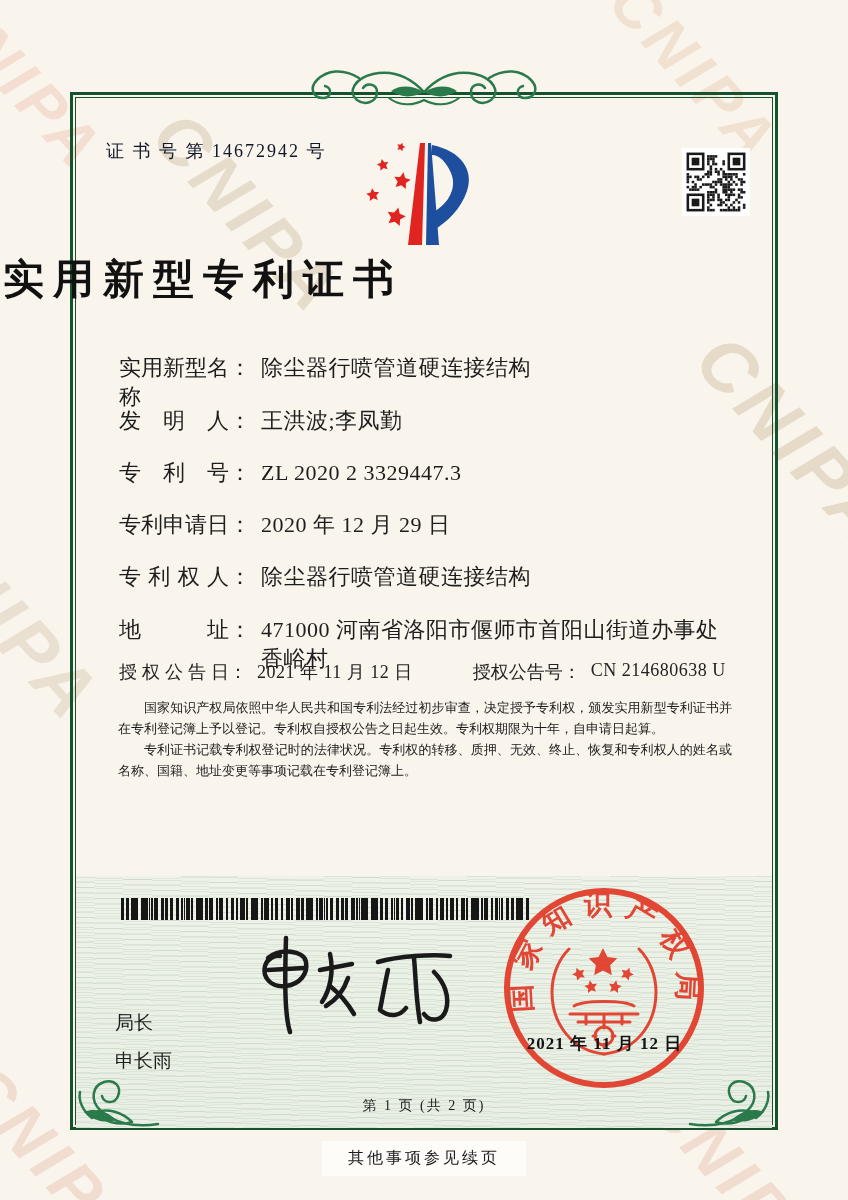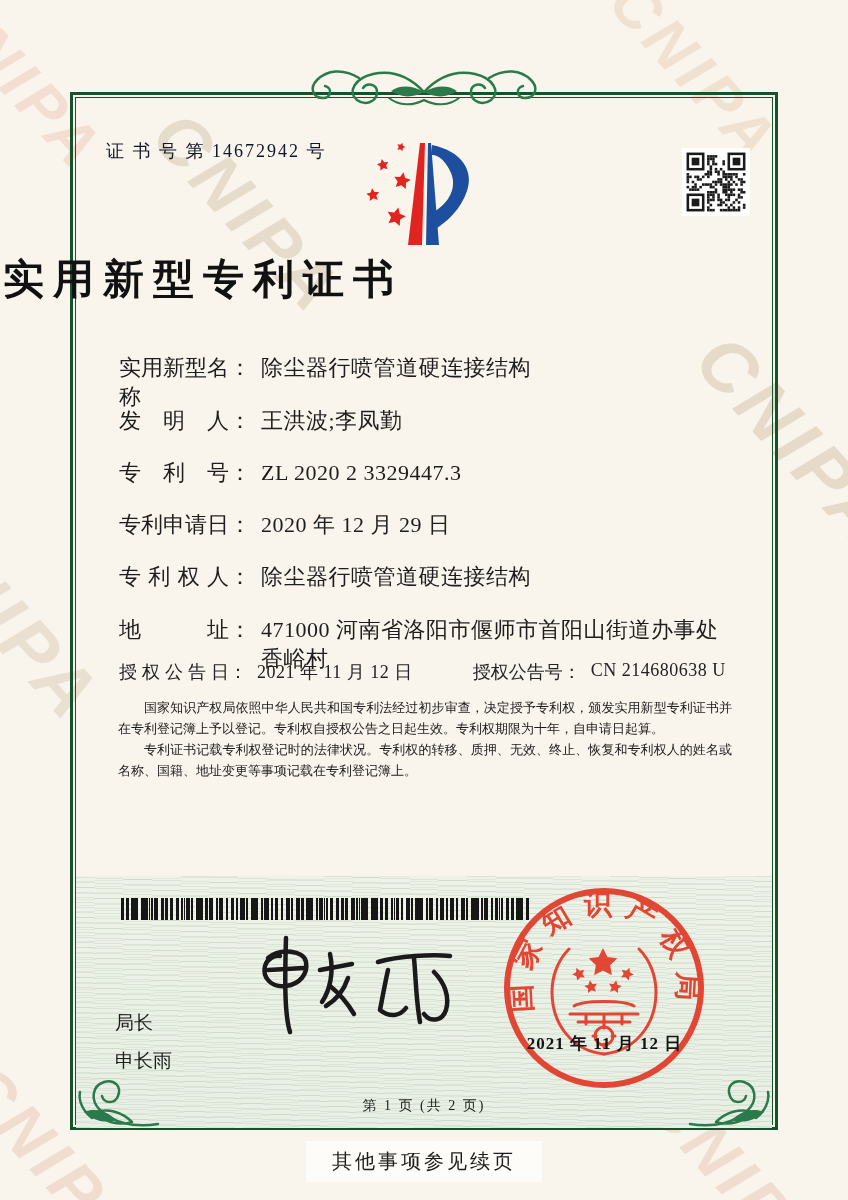--- a/index.html
+++ b/index.html
@@ -91,21 +91,21 @@
     position:absolute; left:512px; top:1032px; width:185px; z-index:5;
     font-size:17px; font-weight:bold; color:#141414; letter-spacing:1px;
     text-align:center; white-space:nowrap;
   }
   .page-footer{
     position:absolute; left:0; top:1097px; width:848px; text-align:center;
     font-size:14px; color:#1d1d1d; z-index:2; letter-spacing:2px;
   }
   .continuation{
     position:absolute; left:50%; top:1141px; transform:translateX(-50%);
-    background:#fdfcf8; padding:7px 26px; font-size:20px; letter-spacing:3px;
+    background:#fdfcf8; padding:7px 26px; font-size:16px; letter-spacing:3px;
     color:#1b1b1b; z-index:2;
   }
 </style>
 </head>
 <body>
 
 <div class="page">
 
   <svg width="0" height="0" style="position:absolute">
     <defs>

